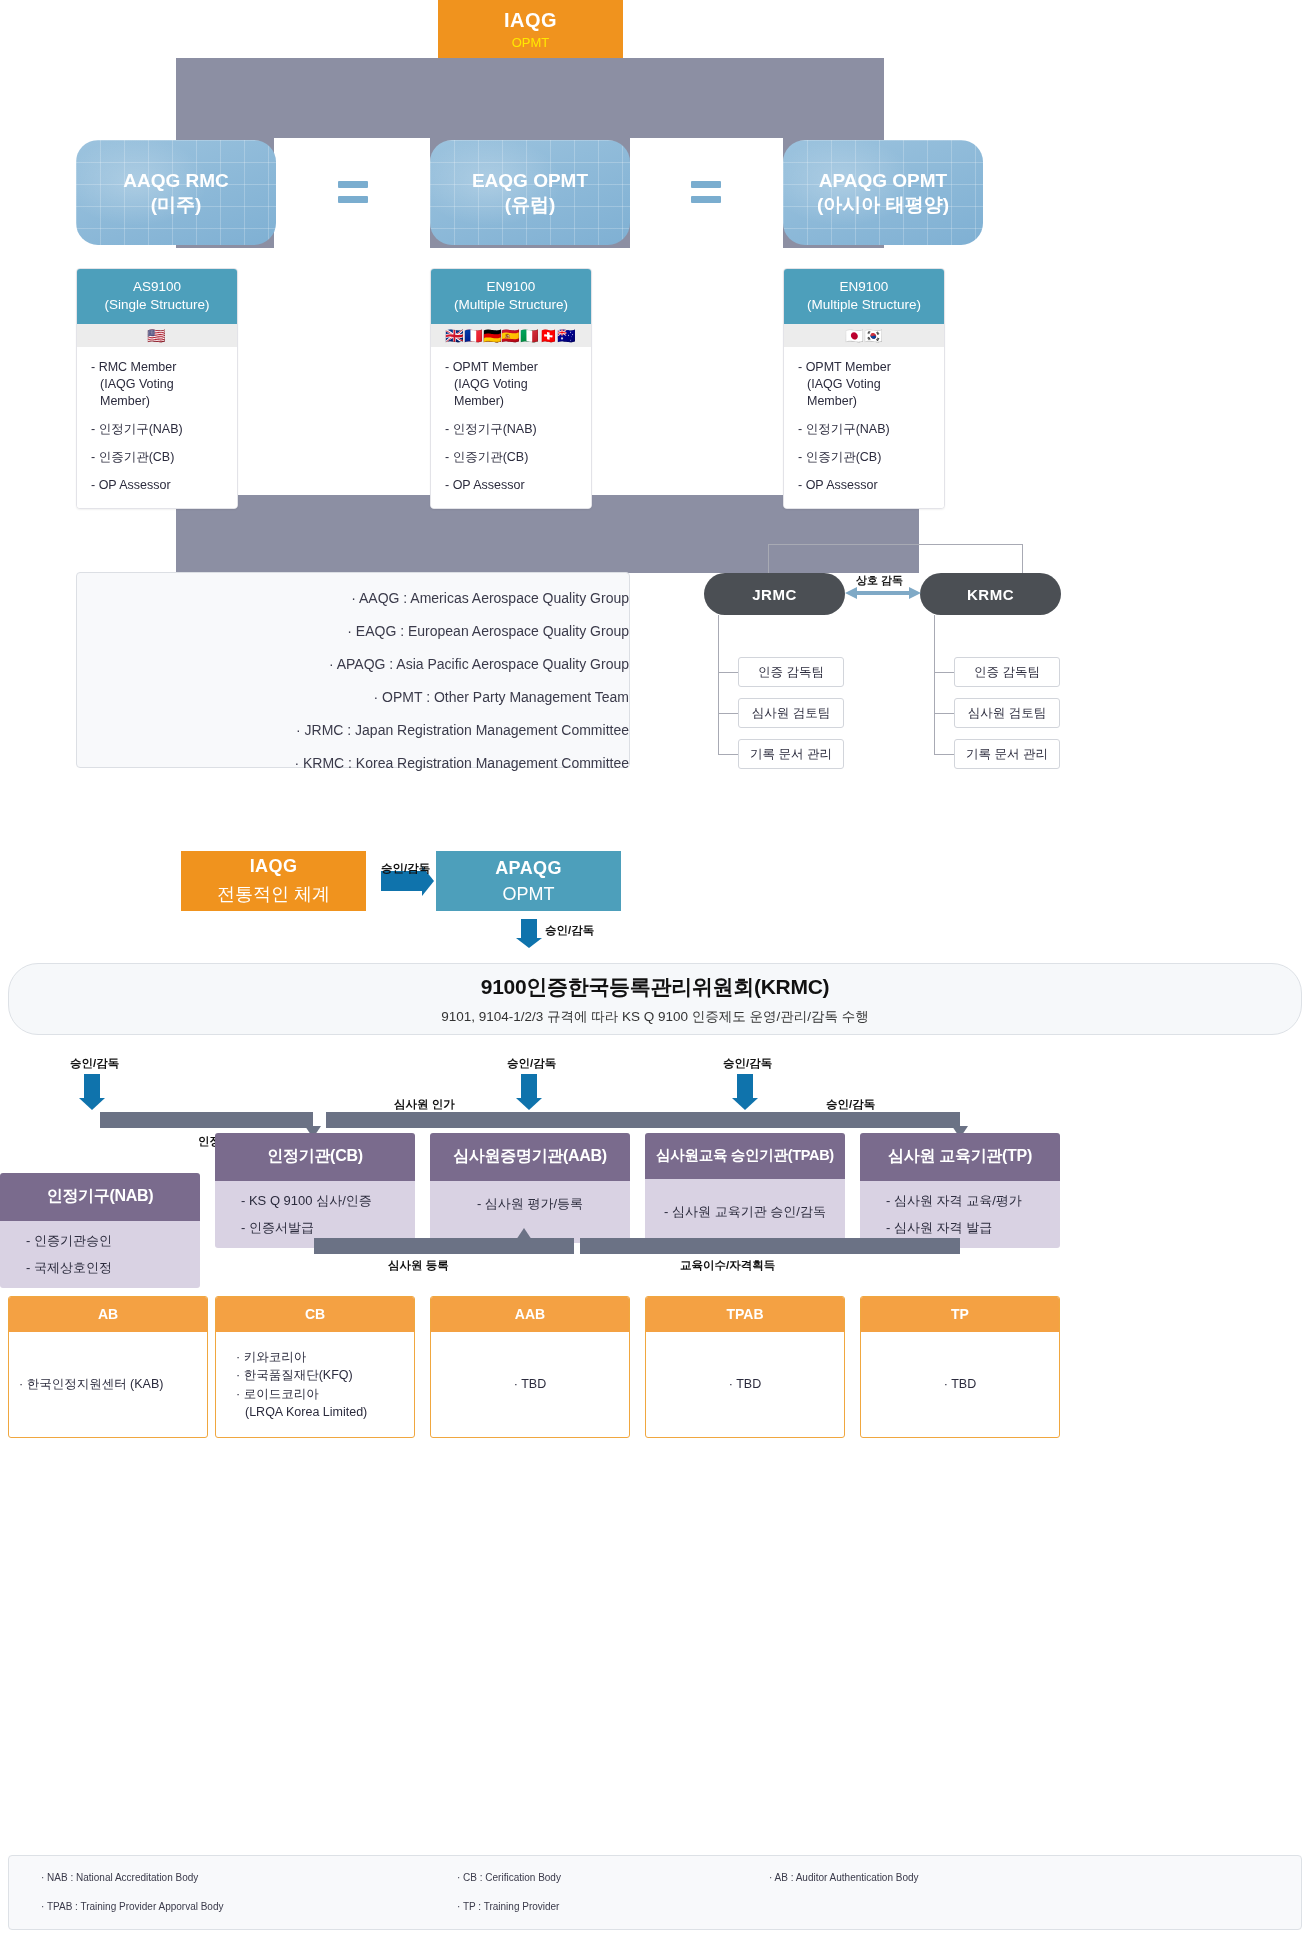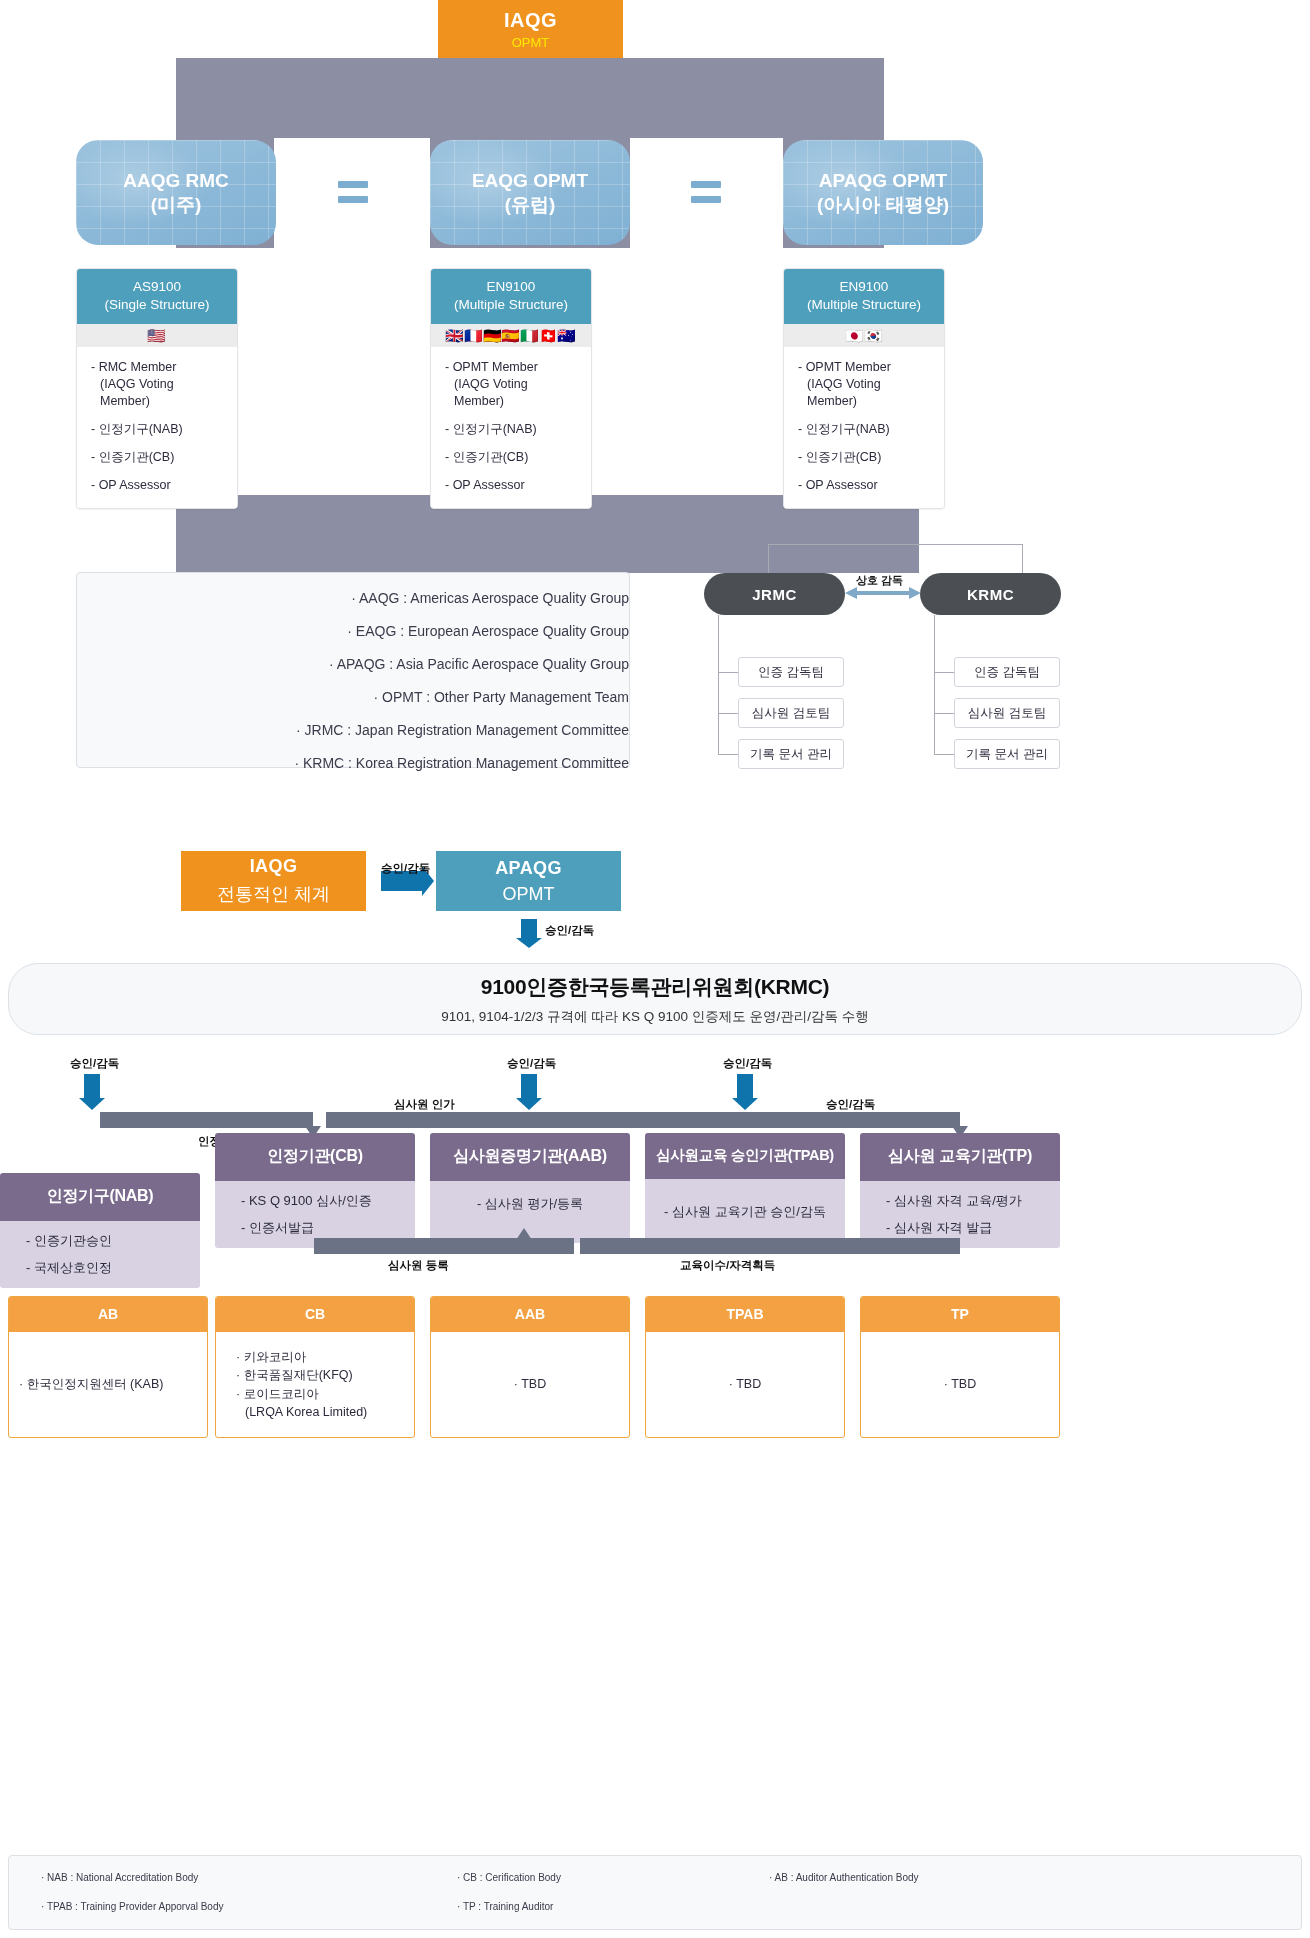--- a/index.html
+++ b/index.html
@@ -427,15 +427,15 @@
   <div class="oh">TP</div>
   <div class="ob" style="align-items:center;">
     <div>· TBD</div>
   </div>
 </div>
 
 <div class="foot">
   <div style="left:32px; top:16px;">· NAB : National Accreditation Body</div>
   <div style="left:32px; top:45px;">· TPAB : Training Provider Apporval Body</div>
   <div style="left:448px; top:16px;">· CB : Cerification Body</div>
-  <div style="left:448px; top:45px;">· TP : Training Auditor</div>
+  <div style="left:448px; top:45px;">· TP : Training Provider</div>
   <div style="left:760px; top:16px;">· AB : Auditor Authentication Body</div>
 </div>
 
 </body></html>

